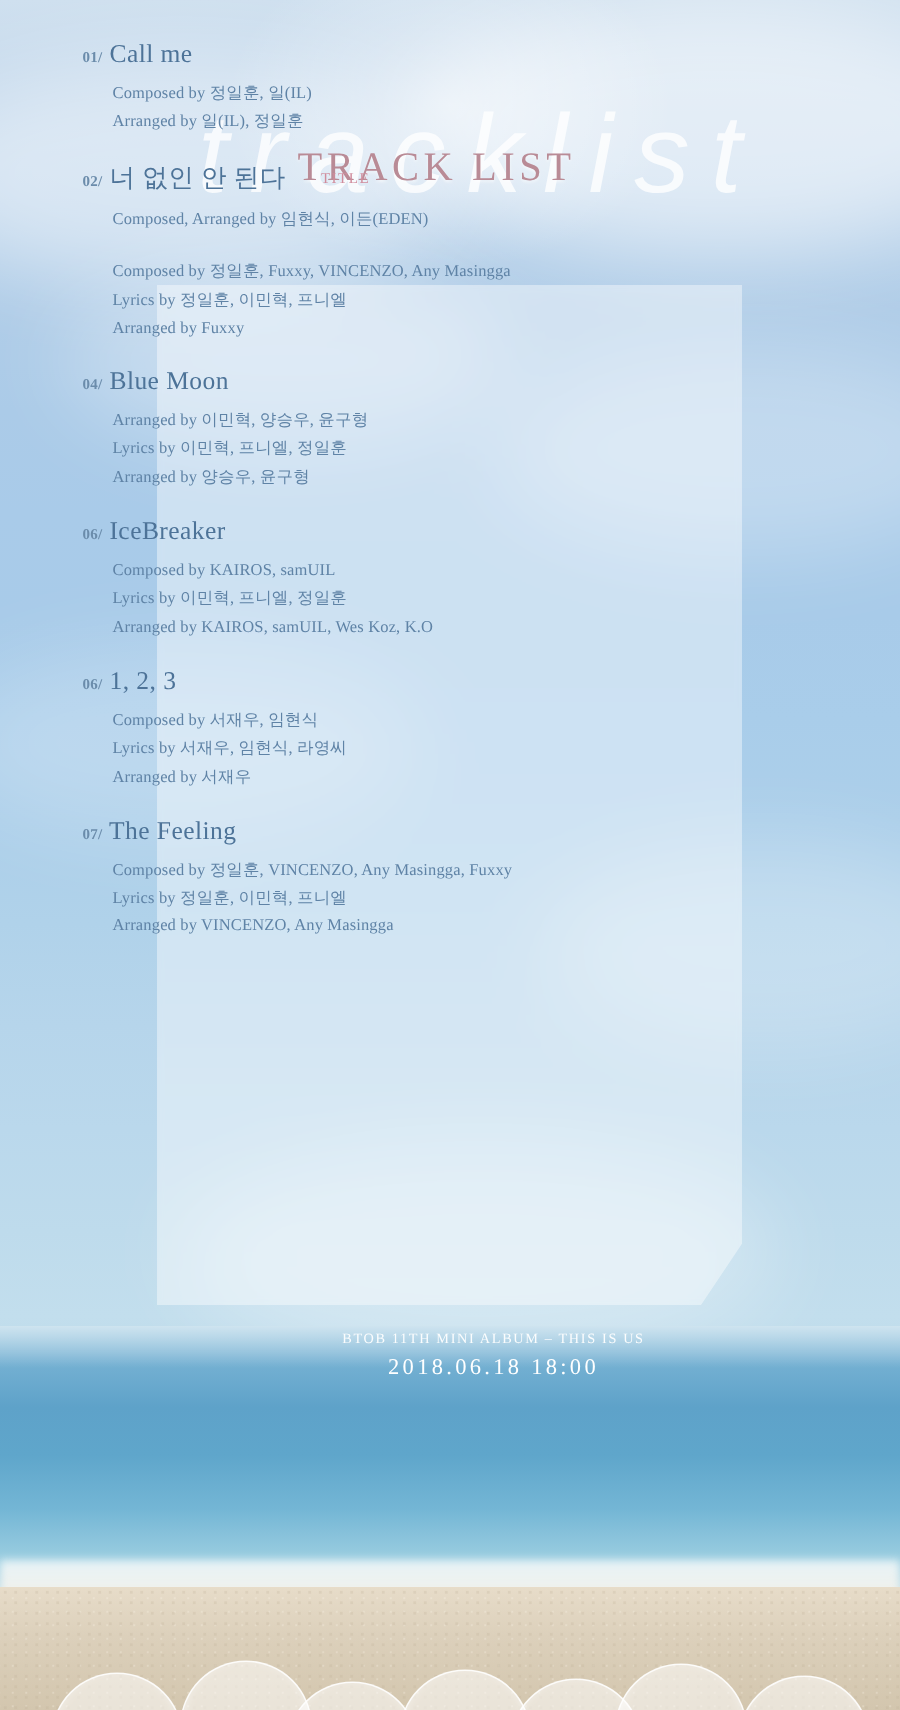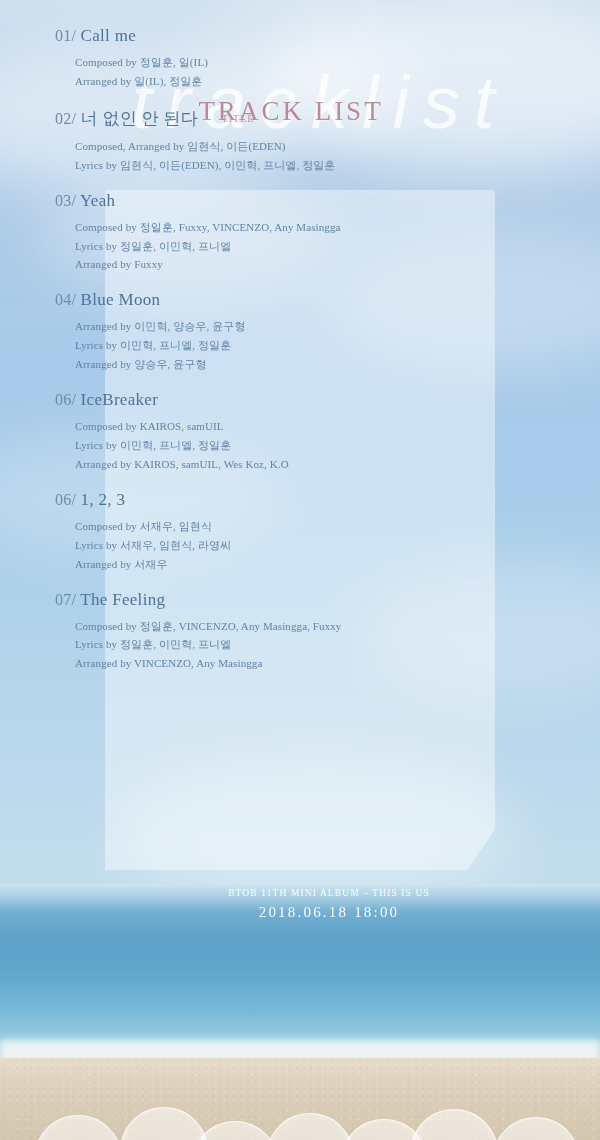--- a/index.html
+++ b/index.html
@@ -103,23 +103,24 @@
   }
   .track { margin-bottom: 16px; }
   .track:last-child { margin-bottom: 0; }
   .track-head {
     font-size: 17px;
     color: #5b7fa3;
     margin-bottom: 7px;
     letter-spacing: 0.3px;
   }
   .track-num {
-    font-size: 16px;
+    font-size: 10px;
     color: #6b8cab;
     letter-spacing: 0.2px;
+    font-weight: bold;
   }
   .track-title {
     font-size: 17px;
     color: #4d7398;
   }
   .title-tag {
     font-size: 10px;
     color: #d08c9c;
     letter-spacing: 1px;
     margin-left: 19px;
@@ -279,28 +280,23 @@
       <div class="credit">Arranged by 일(IL), 정일훈</div>
     </div>
 
     <div class="track">
       <div class="track-head">
         <span class="track-num">02/</span>
         <span class="track-title">너 없인 안 된다</span>
         <span class="title-tag">TITLE</span>
       </div>
       <div class="credit">Composed, Arranged by 임현식, 이든(EDEN)</div>
-      <div class="credit">Lyrics by 임현식, 이든(EDEN), 이민혁, 프니엘, 정일훈</div>
-    </div>
-
-    <div class="track">
-      <div class="track-head">
-        <span class="track-num">03/</span>
-        <span class="track-title">Yeah</span>
-      </div>
+    </div>
+
+    <div class="track">
       <div class="credit">Composed by 정일훈, Fuxxy, VINCENZO, Any Masingga</div>
       <div class="credit">Lyrics by 정일훈, 이민혁, 프니엘</div>
       <div class="credit">Arranged by Fuxxy</div>
     </div>
 
     <div class="track">
       <div class="track-head">
         <span class="track-num">04/</span>
         <span class="track-title">Blue Moon</span>
       </div>

